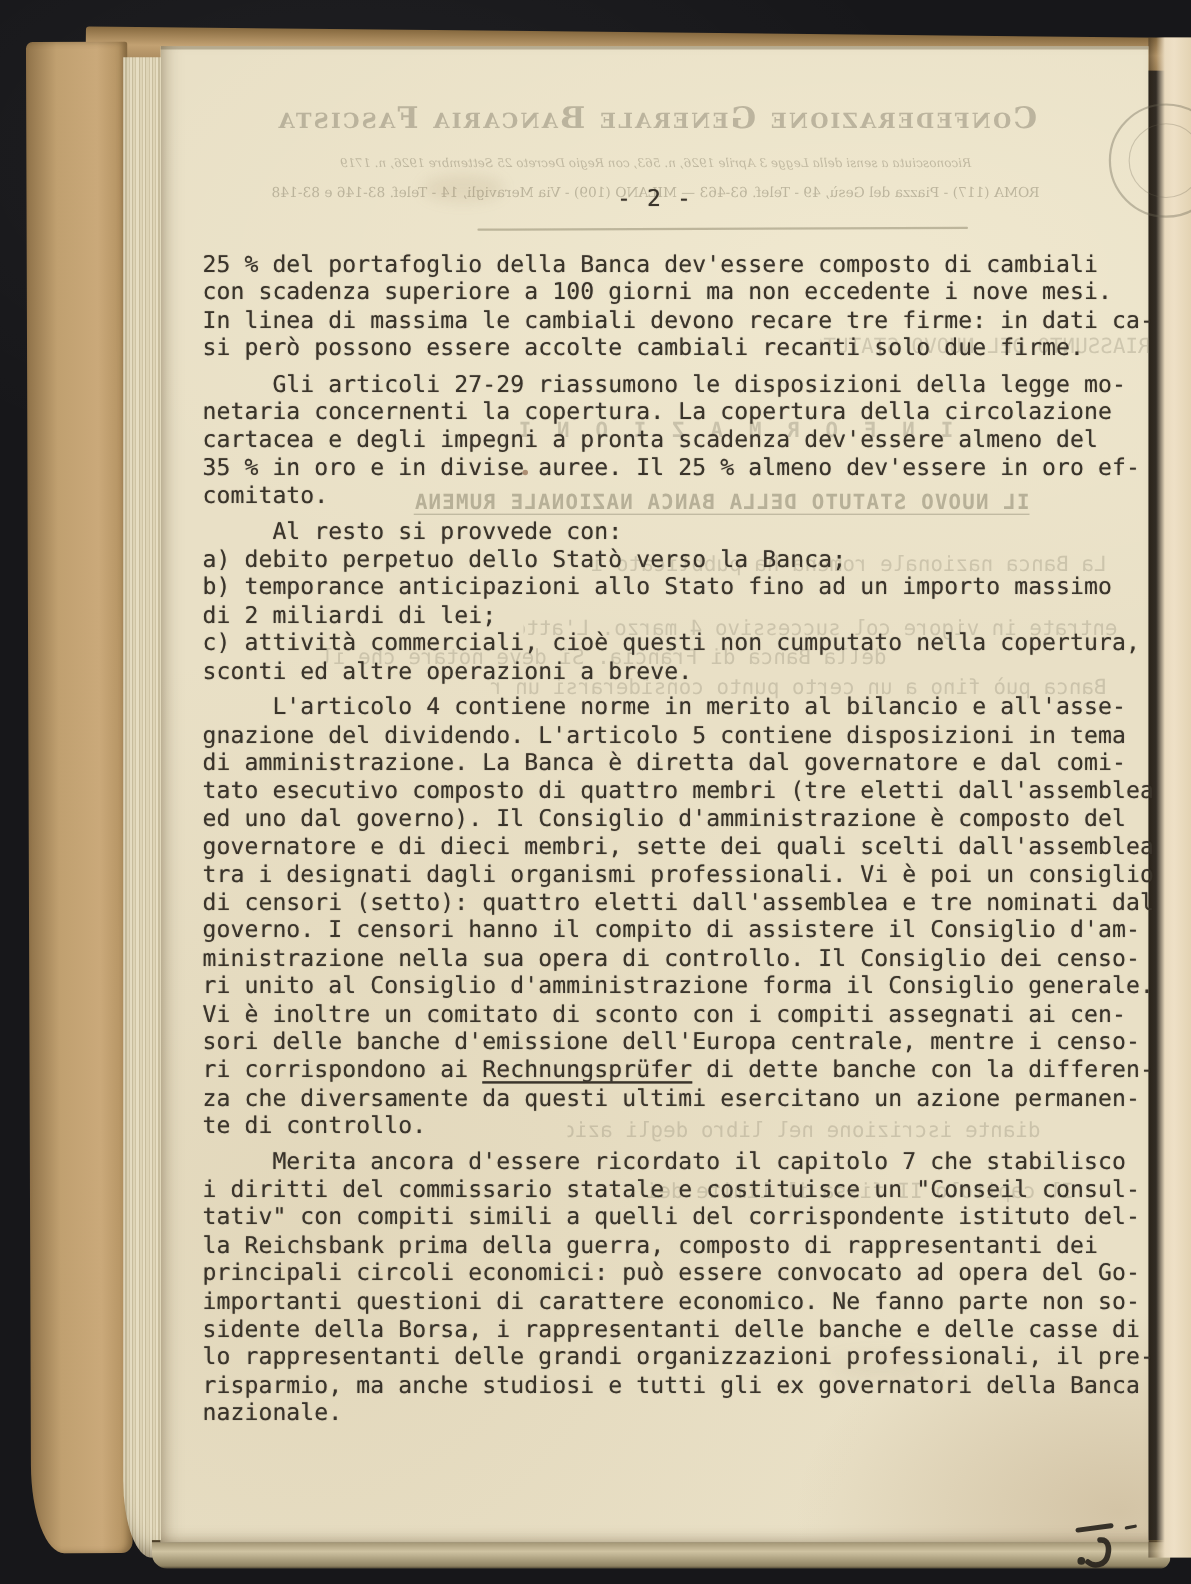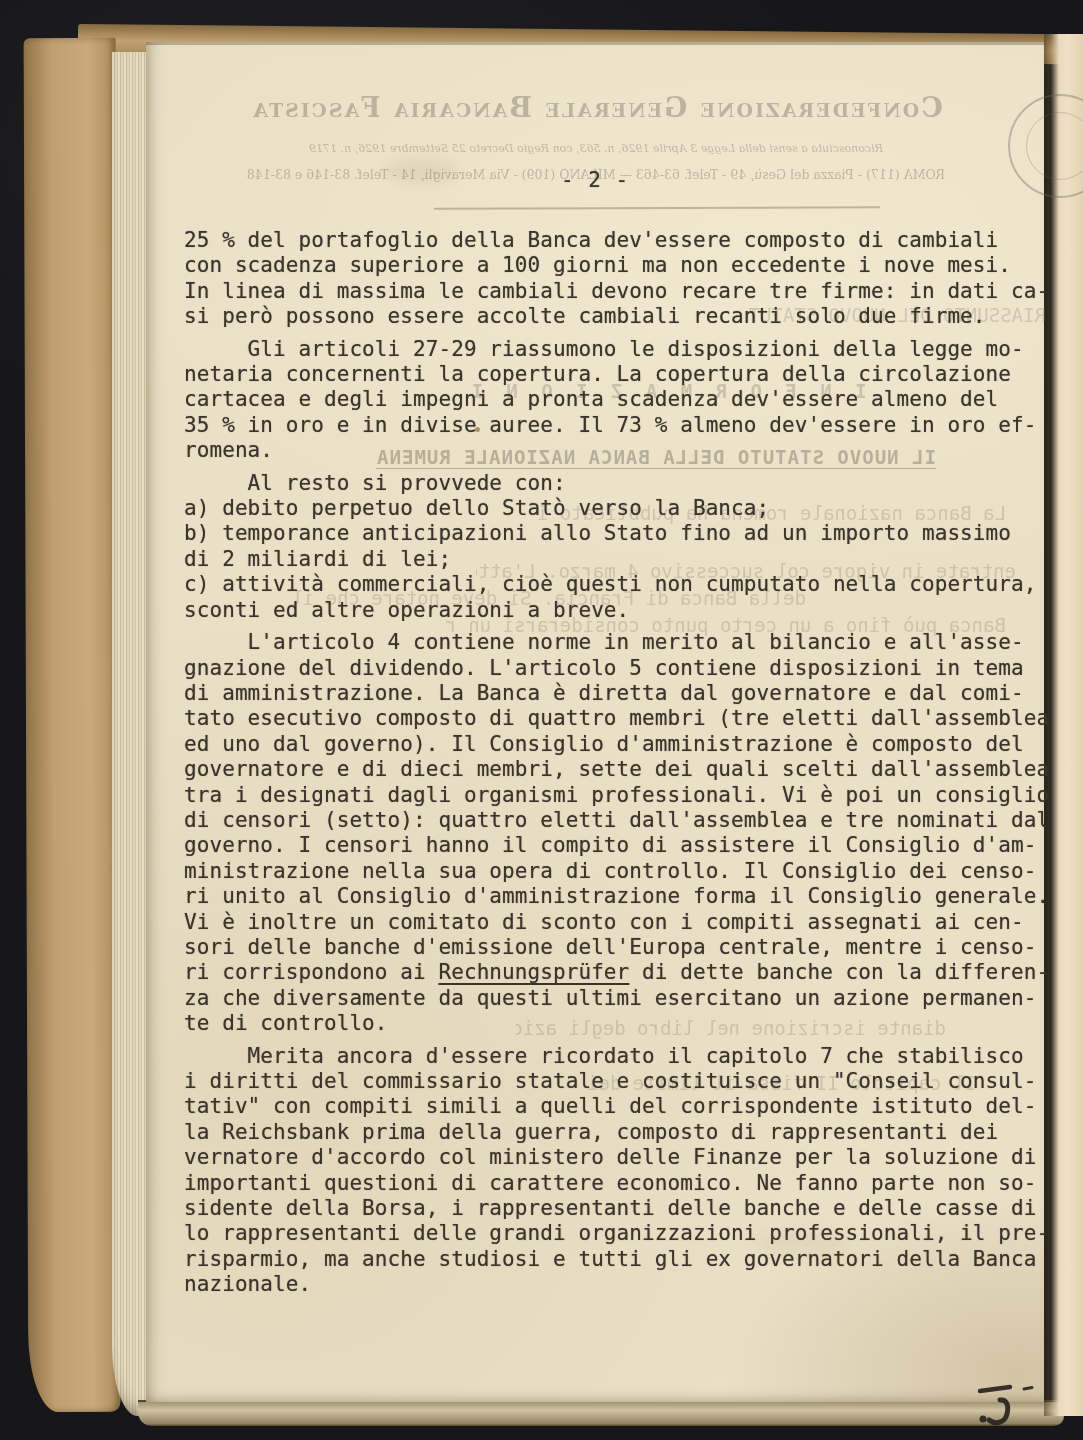--- a/index.html
+++ b/index.html
@@ -167,22 +167,22 @@
         <div class="para">
           <div class="tline"><span>25 % del portafoglio della Banca dev'essere composto di cambiali</span></div>
           <div class="tline"><span>con scadenza superiore a 100 giorni ma non eccedente i nove mesi.</span></div>
           <div class="tline"><span>In linea di massima le cambiali devono recare tre firme: in dati ca-</span></div>
           <div class="tline"><span>si però possono essere accolte cambiali recanti solo due firme.</span></div>
         </div>
         <div class="para">
           <div class="tline"><span>     Gli articoli 27-29 riassumono le disposizioni della legge mo-</span></div>
           <div class="tline"><span>netaria concernenti la copertura. La copertura della circolazione</span></div>
           <div class="tline"><span>cartacea e degli impegni a pronta scadenza dev'essere almeno del</span></div>
-          <div class="tline"><span>35 % in oro e in divise auree. Il 73 % almeno dev'essere in oro ef-</span></div>
-          <div class="tline"><span>romena.</span></div>
+          <div class="tline"><span>35 % in oro e in divise auree. Il 25 % almeno dev'essere in oro ef-</span></div>
+          <div class="tline"><span>comitato.</span></div>
         </div>
         <div class="para">
           <div class="tline"><span>     Al resto si provvede con:</span></div>
           <div class="tline"><span>a) debito perpetuo dello Statò verso la Banca;</span></div>
           <div class="tline"><span>b) temporance anticipazioni allo Stato fino ad un importo massimo</span></div>
           <div class="tline"><span>di 2 miliardi di lei;</span></div>
           <div class="tline"><span>c) attività commerciali, cioè questi non cumputato nella copertura,</span></div>
           <div class="tline"><span>sconti ed altre operazioni a breve.</span></div>
         </div>
         <div class="para">
@@ -201,21 +201,21 @@
           <div class="tline"><span>sori delle banche d'emissione dell'Europa centrale, mentre i censo-</span></div>
           <div class="tline"><span>ri corrispondono ai </span><span class="u">Rechnungsprüfer</span><span> di dette banche con la differen-</span></div>
           <div class="tline"><span>za che diversamente da questi ultimi esercitano un azione permanen-</span></div>
           <div class="tline"><span>te di controllo.</span></div>
         </div>
         <div class="para">
           <div class="tline"><span>     Merita ancora d'essere ricordato il capitolo 7 che stabilisco</span></div>
           <div class="tline"><span>i diritti del commissario statale e costituisce un "Conseil consul-</span></div>
           <div class="tline"><span>tativ" con compiti simili a quelli del corrispondente istituto del-</span></div>
           <div class="tline"><span>la Reichsbank prima della guerra, composto di rappresentanti dei</span></div>
-          <div class="tline"><span>vernatore d'accordo col ministero delle Finanze per la soluzione di</span></div>
+          <div class="tline"><span>principali circoli economici: può essere convocato ad opera del Go-</span></div>
           <div class="tline"><span>importanti questioni di carattere economico. Ne fanno parte non so-</span></div>
           <div class="tline"><span>sidente della Borsa, i rappresentanti delle banche e delle casse di</span></div>
           <div class="tline"><span>lo rappresentanti delle grandi organizzazioni professionali, il pre-</span></div>
           <div class="tline"><span>risparmio, ma anche studiosi e tutti gli ex governatori della Banca</span></div>
           <div class="tline"><span>nazionale.</span></div>
         </div>
       </div>
 
     <div class="stain-dot"></div>
     <div class="smudge1"></div>

